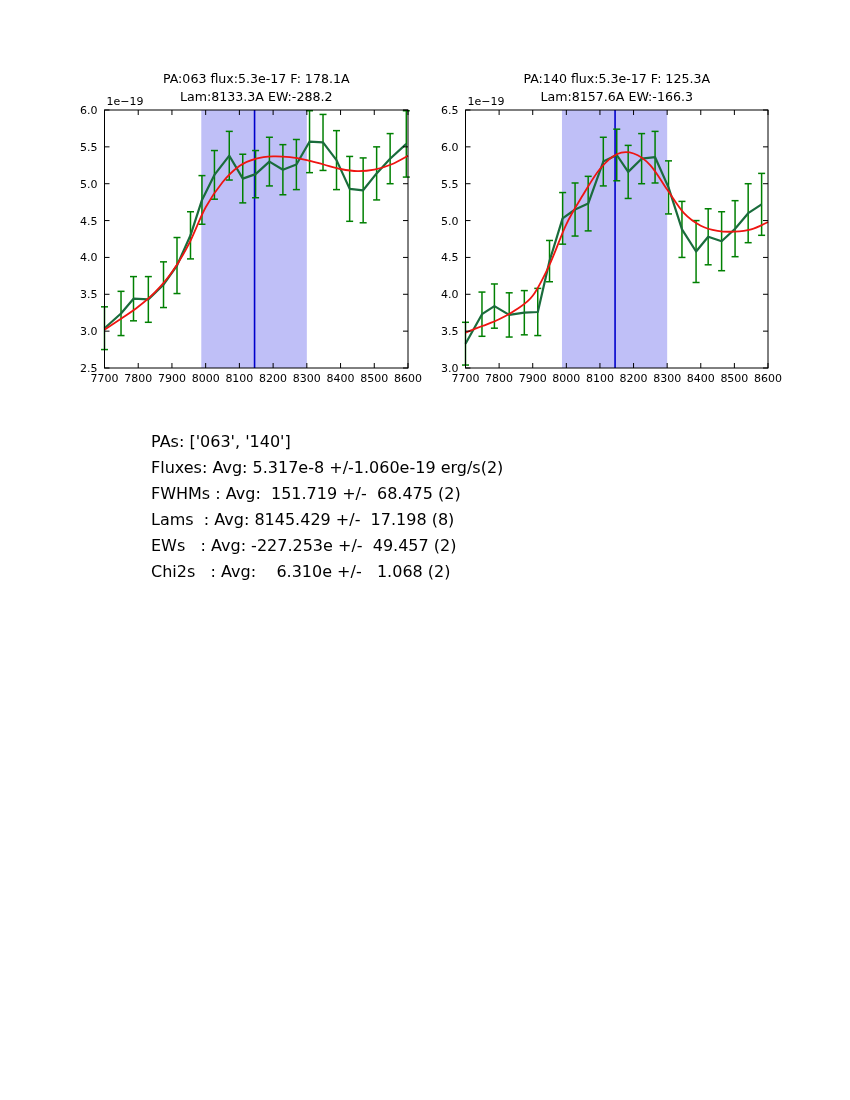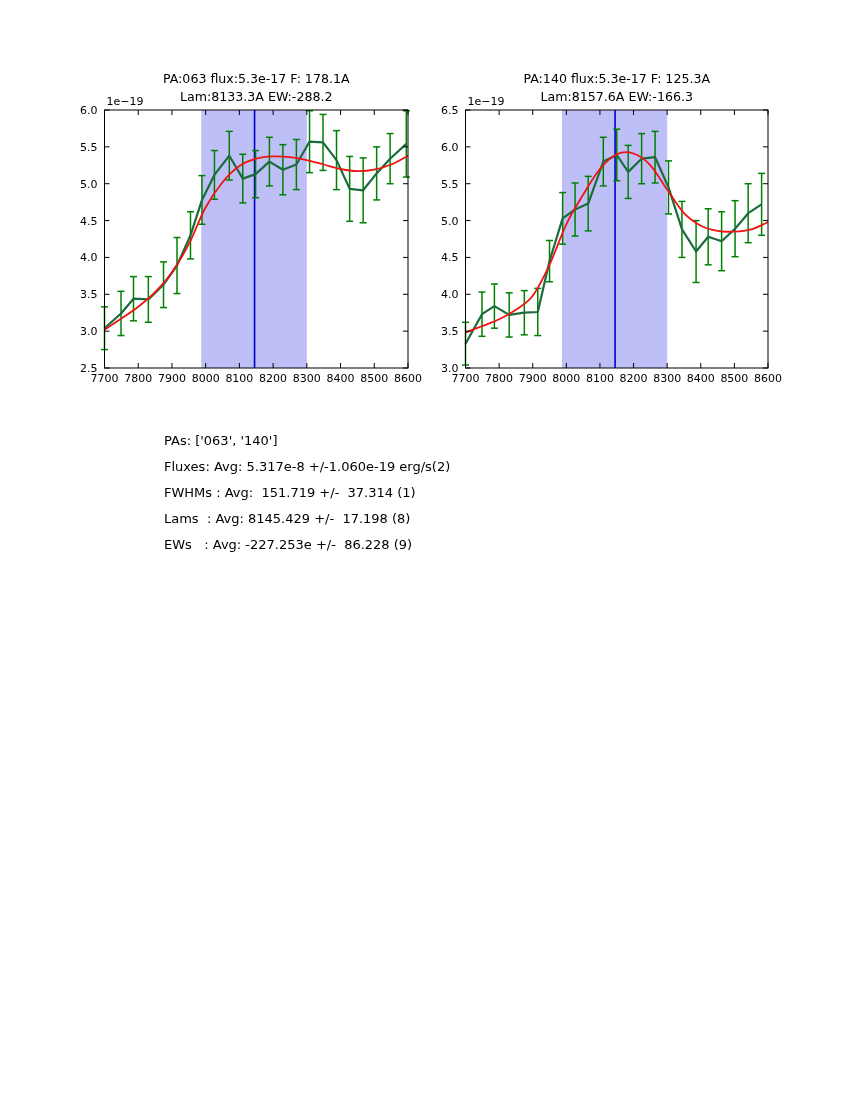--- a/index.html
+++ b/index.html
@@ -12,23 +12,23 @@
     overflow: hidden;
   }
   #fig {
     position: absolute;
     left: 0; top: 0;
     width: 850px; height: 620px;
     display: block;
   }
   .stats {
     position: absolute;
-    left: 164px;
+    left: 151px;
     top: 434px;
-    font-size: 13px;
+    font-size: 16px;
     color: #000000;
     line-height: 1;
   }
   .stats .stat-line {
     height: 26px;
     white-space: pre;
   }
 </style>
 </head>
 <body>
@@ -311,17 +311,18 @@
         </g>
         <text x="616.75" y="83" text-anchor="middle" fill="#000000" font-size="12.6">PA:140 flux:5.3e-17 F: 125.3A</text>
         <text x="616.75" y="101" text-anchor="middle" fill="#000000" font-size="12.6">Lam:8157.6A EW:-166.3</text>
         <text x="467.5" y="105" text-anchor="start" fill="#000000" font-size="11">1e−19</text>
       </g>
     </svg>
 
   <div class="stats">
     <div class="stat-line">PAs: ['063', '140']</div>
     <div class="stat-line">Fluxes: Avg: 5.317e-8 +/-1.060e-19 erg/s(2)</div>
-    <div class="stat-line">FWHMs : Avg:  151.719 +/-  37.314 (1)</div>
+    <div class="stat-line">FWHMs : Avg:  151.719 +/-  68.475 (2)</div>
     <div class="stat-line">Lams  : Avg: 8145.429 +/-  17.198 (8)</div>
-    <div class="stat-line">EWs   : Avg: -227.253e +/-  86.228 (9)</div>
+    <div class="stat-line">EWs   : Avg: -227.253e +/-  49.457 (2)</div>
+    <div class="stat-line">Chi2s   : Avg:    6.310e +/-   1.068 (2)</div>
   </div>
 </div>
 
 </body></html>

